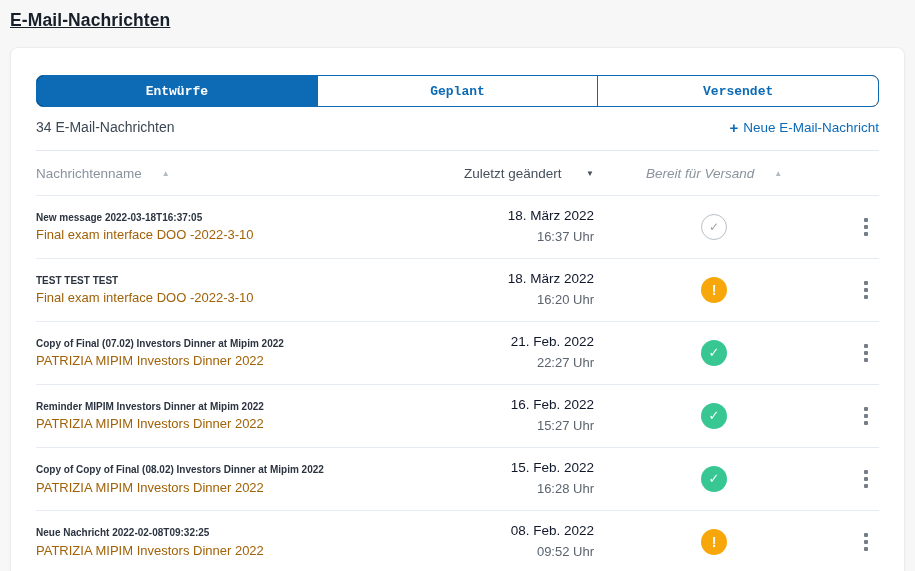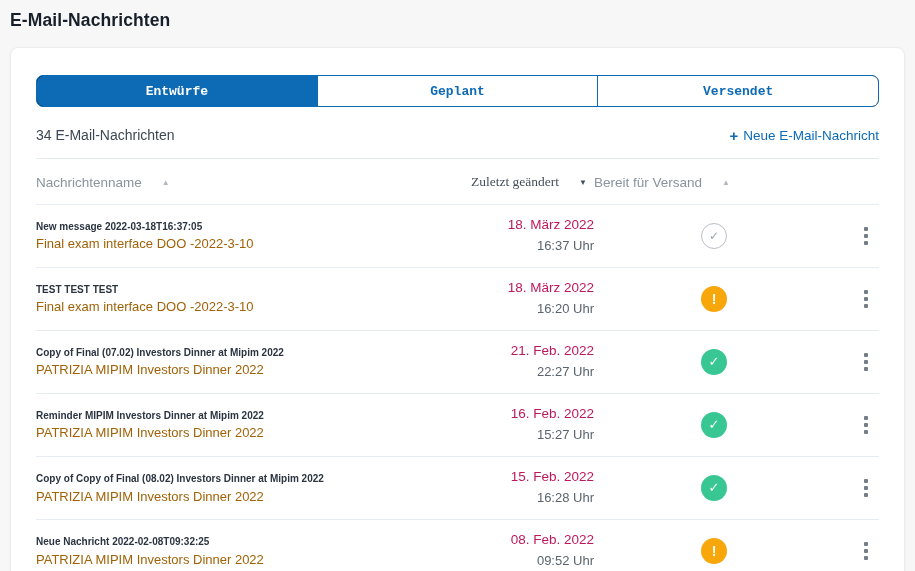--- a/index.html
+++ b/index.html
@@ -6,20 +6,21 @@
   html,body { width:915px; height:571px; overflow:hidden; }
   body {
     background:#f7f7f8;
     font-family:"Liberation Sans","DejaVu Sans",sans-serif;
     color:#2d3748;
   }
   .page-title {
     margin:10px 0 16px 10px;
     font-size:17.5px; font-weight:700; color:#17202a;
     letter-spacing:.1px;
+    text-decoration:underline;
   }
   .card {
     margin:13px 10px 0 10px;
     background:#fff;
     border:1px solid #ececec;
     border-radius:8px;
     box-shadow:0 1px 3px rgba(0,0,0,.04);
     padding:27px 25px 0 25px;
     min-height:540px;
   }
@@ -38,50 +39,50 @@
     cursor:pointer; background:#fff;
   }
   .tab + .tab { border-left:1px solid var(--accent); }
   .tab.active {
     background:var(--accent); color:#fff;
     border-radius:6px 0 0 6px;
   }
   
   .list-toolbar {
     display:flex; justify-content:space-between; align-items:center;
-    margin-top:20px;
+    margin-top:12px;
   }
   .count { font-size:14px; color:#3c4753; }
   .new-link {
     display:flex; align-items:center; gap:5px;
     font-size:13.5px; font-weight:400; color:var(--accent);
     text-decoration:none; cursor:pointer;
   }
   .new-link .plus { font-weight:700; font-size:15px; line-height:1; }
   .divider { border:none; border-top:1px solid #e3e9ef; margin-top:15px; }
   
   .grid-row {
     display:grid;
     grid-template-columns:428px 130px 240px 1fr;
     align-items:center;
   }
   .thead { padding:15px 0 14px 0; }
   .th { font-size:13.5px; color:#8a939e; display:flex; align-items:center; gap:20px; }
-  .th.right { justify-content:center;font-family:Liberation Serif, serif; }
-  .th.center { justify-content:flex-start; }
+  .th.right { justify-content:space-between; }
+  .th.center { justify-content:center;font-style:italic; }
   .th.active-sort { color:#454f5b; }
   .sort-arrow { font-size:8px; color:#b0b8c0; line-height:1; padding-top:1px; }
   .th.active-sort .sort-arrow { color:#454f5b; }
   .thead-divider, .row-divider { border:none; border-top:1px solid #e6ecf2; }
   .row { padding:10px 0 11px 0; min-height:57px; }
   .name-cell { padding-right:20px; }
   .msg-name { font-size:10px; font-weight:700; color:#2b3440; line-height:1.35; cursor:pointer; }
   .msg-subtitle { font-size:13px; color:#a16207; margin-top:3px; }
   .date-cell { text-align:right; }
-  .msg-date { font-size:13.5px; color:#be185d; line-height:1.55; }
+  .msg-date { font-size:13.5px; color:#0f172a; line-height:1.55; }
   .msg-time { font-size:13px; color:#5a646e; line-height:1.55; }
   .status-cell { display:flex; justify-content:center; }
   .status-icon {
     width:26px; height:26px; border-radius:50%;
     display:flex; align-items:center; justify-content:center;
     font-size:13px; line-height:1;
   }
   .status-icon.ready   { background:var(--green);  color:#fff; font-weight:700; }
   .status-icon.warning { background:var(--orange); color:#fff; font-weight:700; font-size:14px; }
   .status-icon.neutral { background:transparent; border:1.5px solid #b9bfc7; color:#9aa1aa; font-size:12px; }

